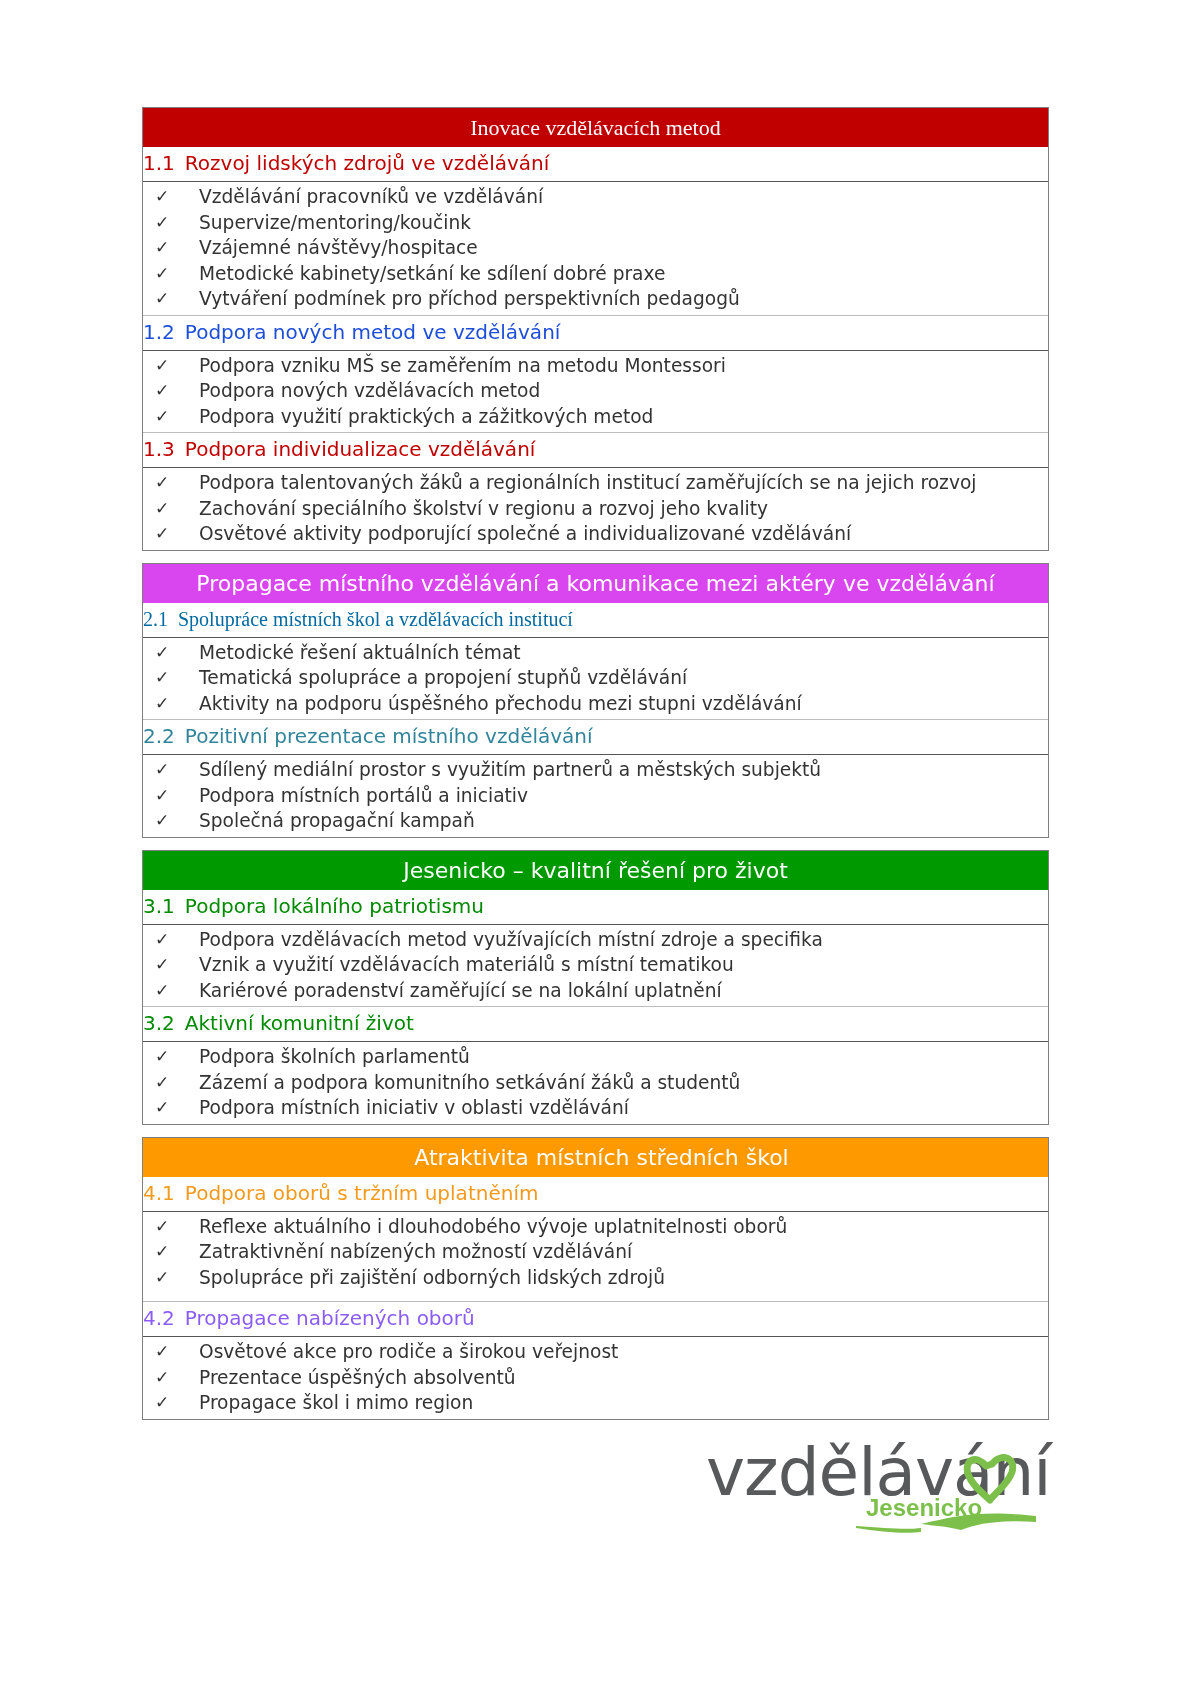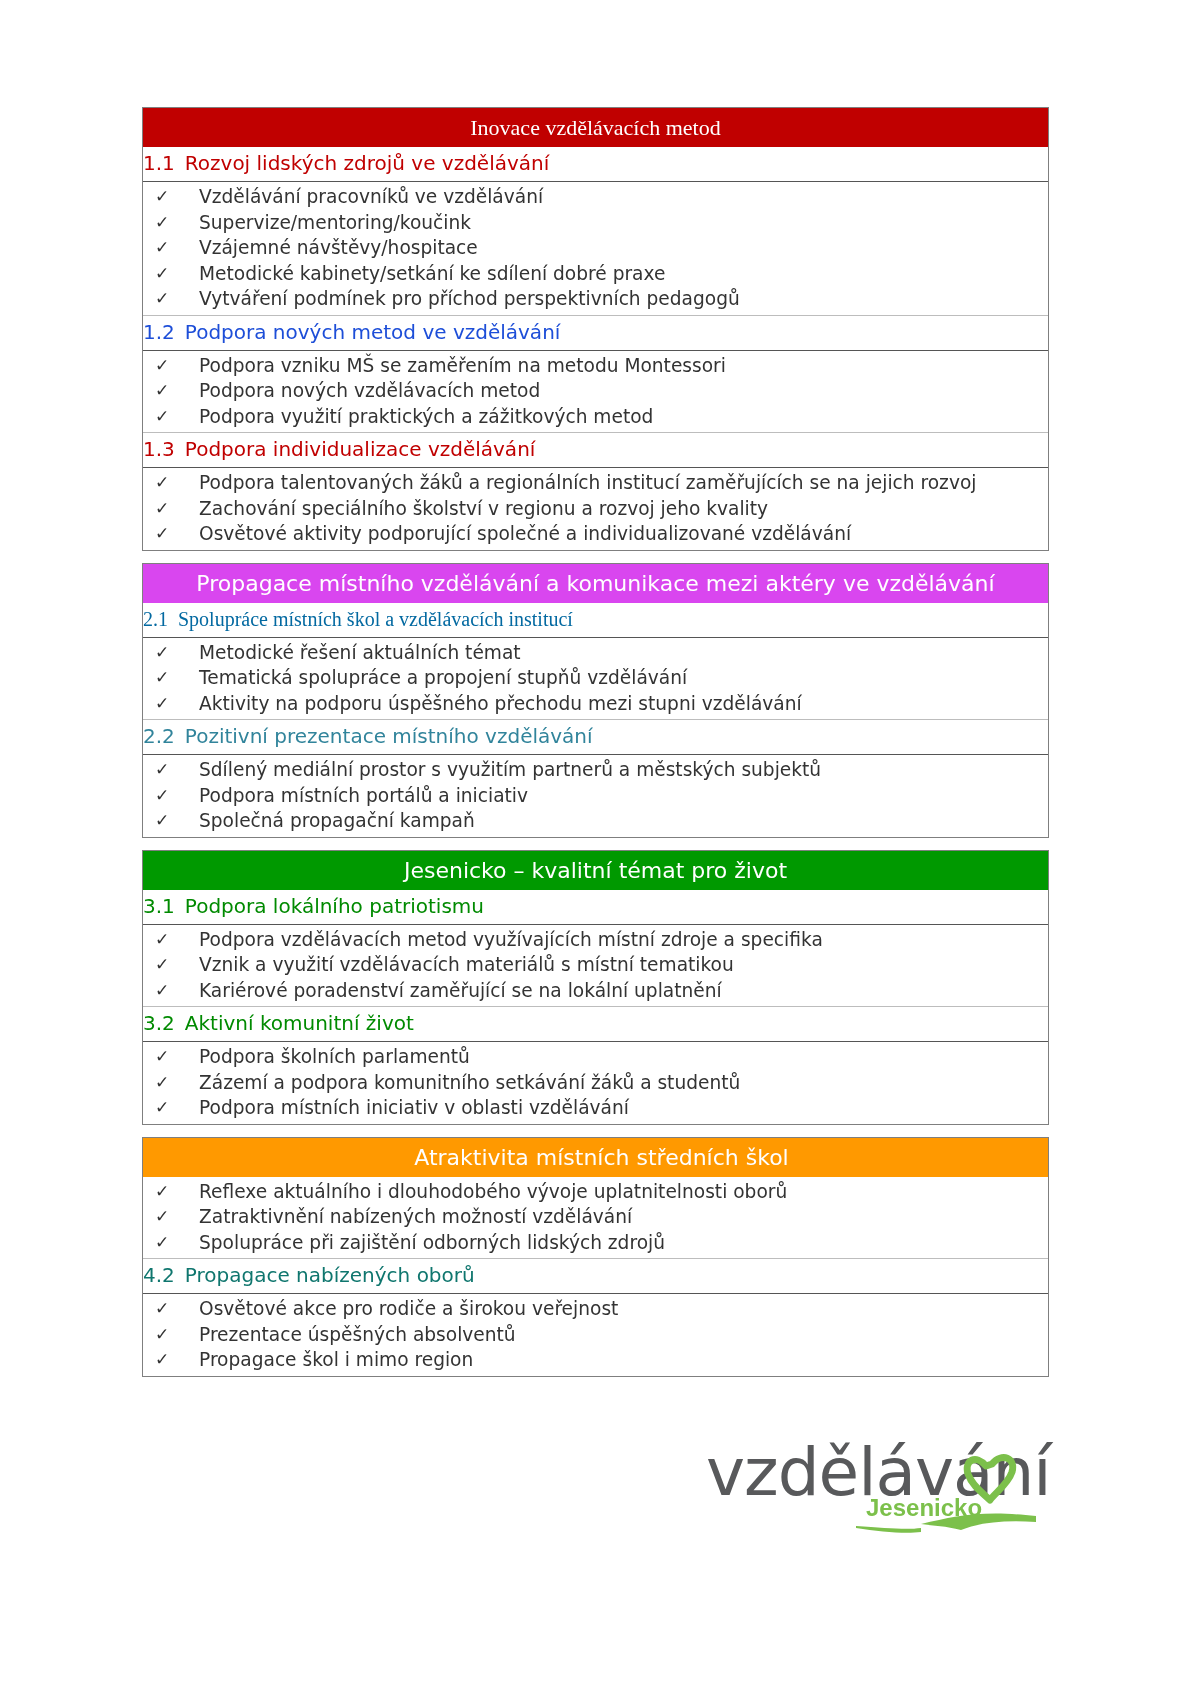--- a/index.html
+++ b/index.html
@@ -56,43 +56,44 @@
     </ul>
     <div class="sub-header" style="color:#31849B;"><span class="num">2.2</span><span>Pozitivní prezentace místního vzdělávání</span></div>
     <ul class="items">
       <li><span class="check">✓</span><span>Sdílený mediální prostor s využitím partnerů a městských subjektů</span></li>
       <li><span class="check">✓</span><span>Podpora místních portálů a iniciativ</span></li>
       <li><span class="check">✓</span><span>Společná propagační kampaň</span></li>
     </ul>
   </div>
 
   <div class="section">
-    <div class="section-header" style="background:#009900;">Jesenicko – kvalitní témat pro život</div>
+    <div class="section-header" style="background:#009900;">Jesenicko – kvalitní řešení pro život</div>
     <div class="sub-header" style="color:#008A00;border-top:none;"><span class="num">3.1</span><span>Podpora lokálního patriotismu</span></div>
     <ul class="items">
       <li><span class="check">✓</span><span>Podpora vzdělávacích metod využívajících místní zdroje a specifika</span></li>
       <li><span class="check">✓</span><span>Vznik a využití vzdělávacích materiálů s místní tematikou</span></li>
       <li><span class="check">✓</span><span>Kariérové poradenství zaměřující se na lokální uplatnění</span></li>
     </ul>
     <div class="sub-header" style="color:#008A00;"><span class="num">3.2</span><span>Aktivní komunitní život</span></div>
     <ul class="items">
       <li><span class="check">✓</span><span>Podpora školních parlamentů</span></li>
       <li><span class="check">✓</span><span>Zázemí a podpora komunitního setkávání žáků a studentů</span></li>
       <li><span class="check">✓</span><span>Podpora místních iniciativ v oblasti vzdělávání</span></li>
     </ul>
   </div>
 
   <div class="section">
     <div class="section-header" style="background:#FF9900;padding-left:12px;">Atraktivita místních středních škol</div>
+    <div class="sub-header" style="color:#F39A1E;border-top:none;"><span class="num">4.1</span><span>Podpora oborů s tržním uplatněním</span></div>
     <ul class="items">
       <li><span class="check">✓</span><span>Reflexe aktuálního i dlouhodobého vývoje uplatnitelnosti oborů</span></li>
       <li><span class="check">✓</span><span>Zatraktivnění nabízených možností vzdělávání</span></li>
       <li><span class="check">✓</span><span>Spolupráce při zajištění odborných lidských zdrojů</span></li>
     </ul>
-    <div class="sub-header" style="color:#0f766e;"><span class="num">4.2</span><span>Propagace nabízených oborů</span></div>
+    <div class="sub-header" style="color:#8b5cf6;margin-top:8px;"><span class="num">4.2</span><span>Propagace nabízených oborů</span></div>
     <ul class="items">
       <li><span class="check">✓</span><span>Osvětové akce pro rodiče a širokou veřejnost</span></li>
       <li><span class="check">✓</span><span>Prezentace úspěšných absolventů</span></li>
       <li><span class="check">✓</span><span>Propagace škol i mimo region</span></li>
     </ul>
   </div>
 
 </div>
 
 <div class="logo">

